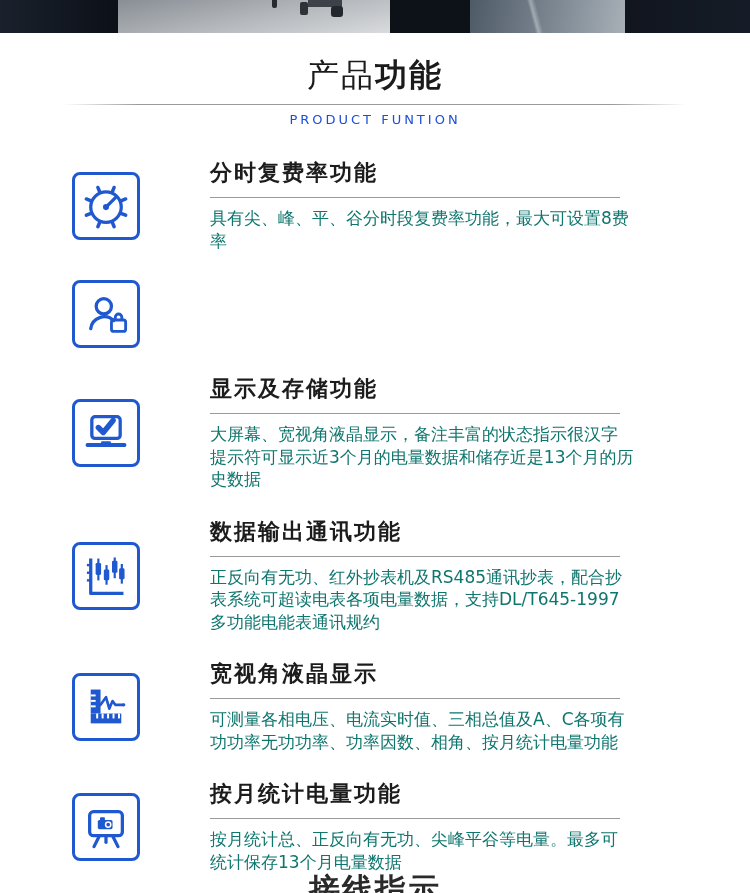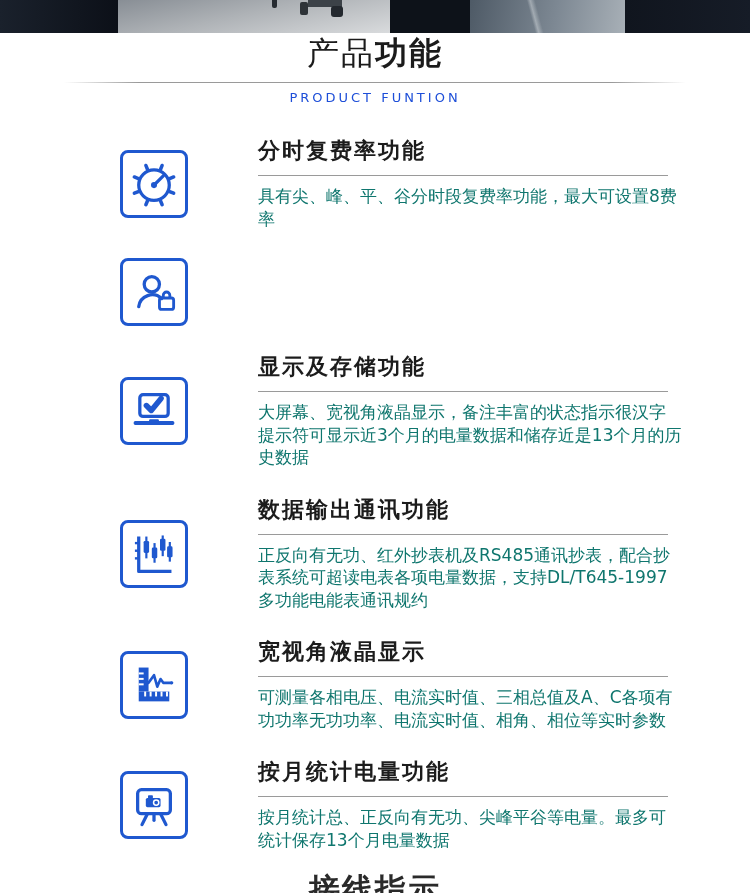--- a/index.html
+++ b/index.html
@@ -20,32 +20,32 @@
           background:linear-gradient(75deg, rgba(0,0,0,0) 40%, rgba(222,227,230,.45) 42%, rgba(0,0,0,0) 45%),
                      linear-gradient(100deg,#4e5a66 0%,#7d8893 55%,#a8b0b7 100%); }
   .seg5 { left:625px; width:125px; background:linear-gradient(90deg,#10151e,#161c27); }
   .strip-detail { position:absolute; background:#2e3338; }
   .d1 { left:272px; top:0; width:5px; height:8px; border-radius:0 0 2px 2px; background:#262b31; }
   .d2 { left:308px; top:0; width:34px; height:7px; background:#3c4248; }
   .d3 { left:300px; top:2px; width:8px; height:13px; border-radius:2px; background:#2e3338; }
   .d4 { left:331px; top:6px; width:12px; height:11px; border-radius:3px; background:#23282e; }
 
   
-  .header { text-align:center; }
+  .header { text-align:center; padding-top:22px; }
   .title-cn { font-size:32px; letter-spacing:2px; color:#1b1b1b; line-height:40px; }
   .title-cn .w400 { font-weight:400; }
   .title-cn .w700 { font-weight:700; }
   .title-divider {
     height:1px; margin:9px 64px 0 64px;
     background:linear-gradient(90deg, rgba(150,150,150,0) 0%, #9a9a9a 12%, #9a9a9a 88%, rgba(150,150,150,0) 100%);
   }
   .title-en { margin-top:7px; font-size:13px; color:#1d4ed8; letter-spacing:3px; }
 
   
-  .features { margin-top:33px;margin-left:48px; }
+  .features { margin-top:33px; }
   .feature-row { display:flex; align-items:center; padding-left:72px; margin-bottom:28px; }
   .icon-box {
     flex:none; width:68px; height:68px; border:3px solid #1f58cf; border-radius:8px;
     display:flex; align-items:center; justify-content:center; background:#fff;
   }
   .feature-body { margin-left:70px; width:424px; }
   .feature-title { margin:0 0 11px 0; font-size:22px; font-weight:700; letter-spacing:2px; color:#1c1c1c; line-height:26px; }
   .feature-divider { height:1px; background:#9a9a9a; margin-right:14px; }
   .feature-desc { margin:9px 0 0 0; font-size:17px; line-height:22.5px; color:#0f766e; letter-spacing:0; }
 
@@ -202,21 +202,21 @@
               <rect x="33" y="28" width="1.8" height="4.5"></rect>
             </g>
             <polyline points="17,20 22,13 25,23.5 28,16.5 30.5,20 38,20" stroke-width="2.4" stroke-linecap="round" stroke-linejoin="round"></polyline>
             <circle cx="38.2" cy="20" r="1.5" fill="#1f58cf" stroke="none"></circle>
           </svg>
         </span>
       </div>
       <div class="feature-body">
         <h3 class="feature-title">宽视角液晶显示</h3>
         <div class="feature-divider"></div>
-        <p class="feature-desc">可测量各相电压、电流实时值、三相总值及A、C各项有功功率无功功率、电流实时值、相角、相位等实时参数</p>
+        <p class="feature-desc">可测量各相电压、电流实时值、三相总值及A、C各项有功功率无功功率、功率因数、相角、按月统计电量功能</p>
       </div>
     </div>
 
     <div class="feature-row">
       <div class="icon-box">
         <span>
           <svg width="48" height="48" viewBox="0 0 44 44" fill="none" stroke="#1f58cf">
             <rect x="7" y="8" width="30" height="22" rx="3.5" stroke-width="3"></rect>
             <line x1="16" y1="30" x2="11" y2="40" stroke-width="3" stroke-linecap="round"></line>
             <line x1="28" y1="30" x2="33" y2="40" stroke-width="3" stroke-linecap="round"></line>

